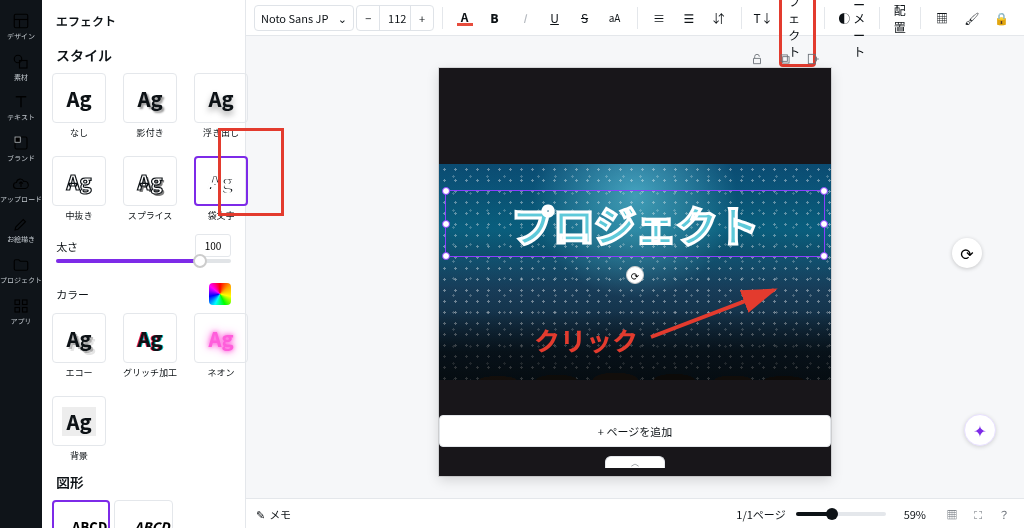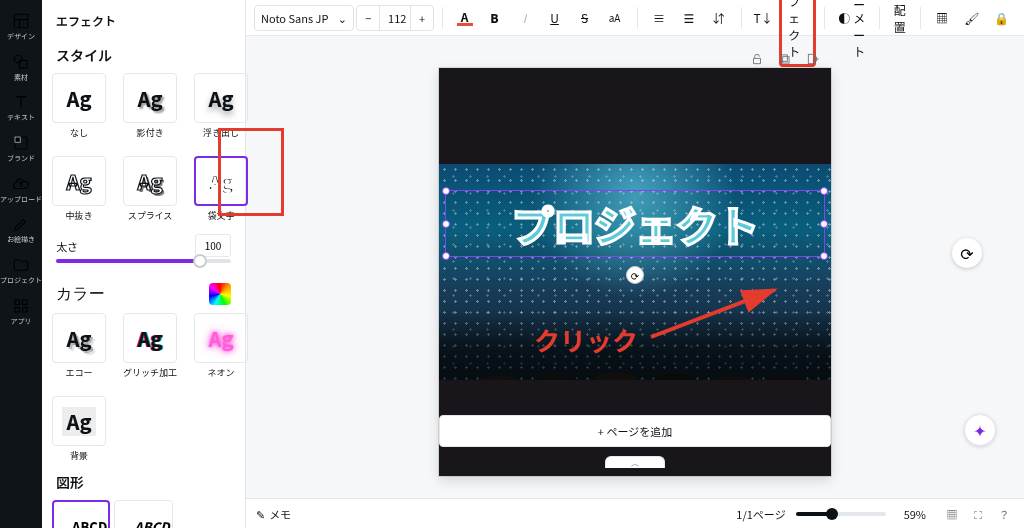--- a/index.html
+++ b/index.html
@@ -32,21 +32,21 @@
   .effect-bg { background:#ededed; padding:0 4px; }
   
   .slider-row { padding: 8px 14px 2px; display: flex; align-items: center; gap: 8px; }
   .slider-label { font-size: 11px; color: #0d1216; flex: 1; }
   .slider-track { flex: 2; height: 4px; background: #e1e4e7; border-radius: 2px; position: relative; }
   .slider-fill { position: absolute; left: 0; top: 0; height: 100%; width: 82%; background: #7d2ae8; border-radius: 2px; }
   .slider-thumb { position: absolute; top: -5px; left: 82%; width: 14px; height: 14px; background: #fff; border: 2px solid #ccc; border-radius: 50%; margin-left: -7px; }
   .slider-value { width: 36px; text-align: center; font-size: 10px; border: 1px solid #e4e7eb; border-radius: 3px; padding: 3px 0; }
   
   .color-row { padding: 10px 14px 8px; display: flex; align-items: center; justify-content: space-between; }
-  .color-label { font-size: 16px; color: #0d1216; font-family: Liberation Serif, serif; }
+  .color-label { font-size: 11px; color: #0d1216; }
   .color-swatch { width: 22px; height: 22px; border-radius: 4px; background: conic-gradient(red,orange,yellow,lime,cyan,blue,magenta,red); }
   
   .shape-grid { padding: 0 10px 10px; display: grid; grid-template-columns: repeat(3, 1fr); gap: 4px; }
   .shape-tile { border: 1px solid #e4e7eb; border-radius: 4px; height: 52px; display: flex; align-items: center; justify-content: center; font-size: 13px; font-weight: 800; padding-left: 17px; }
   .shape-tile.selected { border: 2px solid #7d2ae8; }
   
   
   .main { flex: 1; display: flex; flex-direction: column; background: #f6f7f9; min-width: 0; }
   .toolbar { height: 36px; background: #fff; border-bottom: 1px solid #e4e7eb; display: flex; align-items: center; padding: 0 8px; gap: 2px; font-size: 12px; color:#0d1216; }
   .divider { width: 1px; height: 22px; background: #e4e7eb; margin: 0 6px; }

